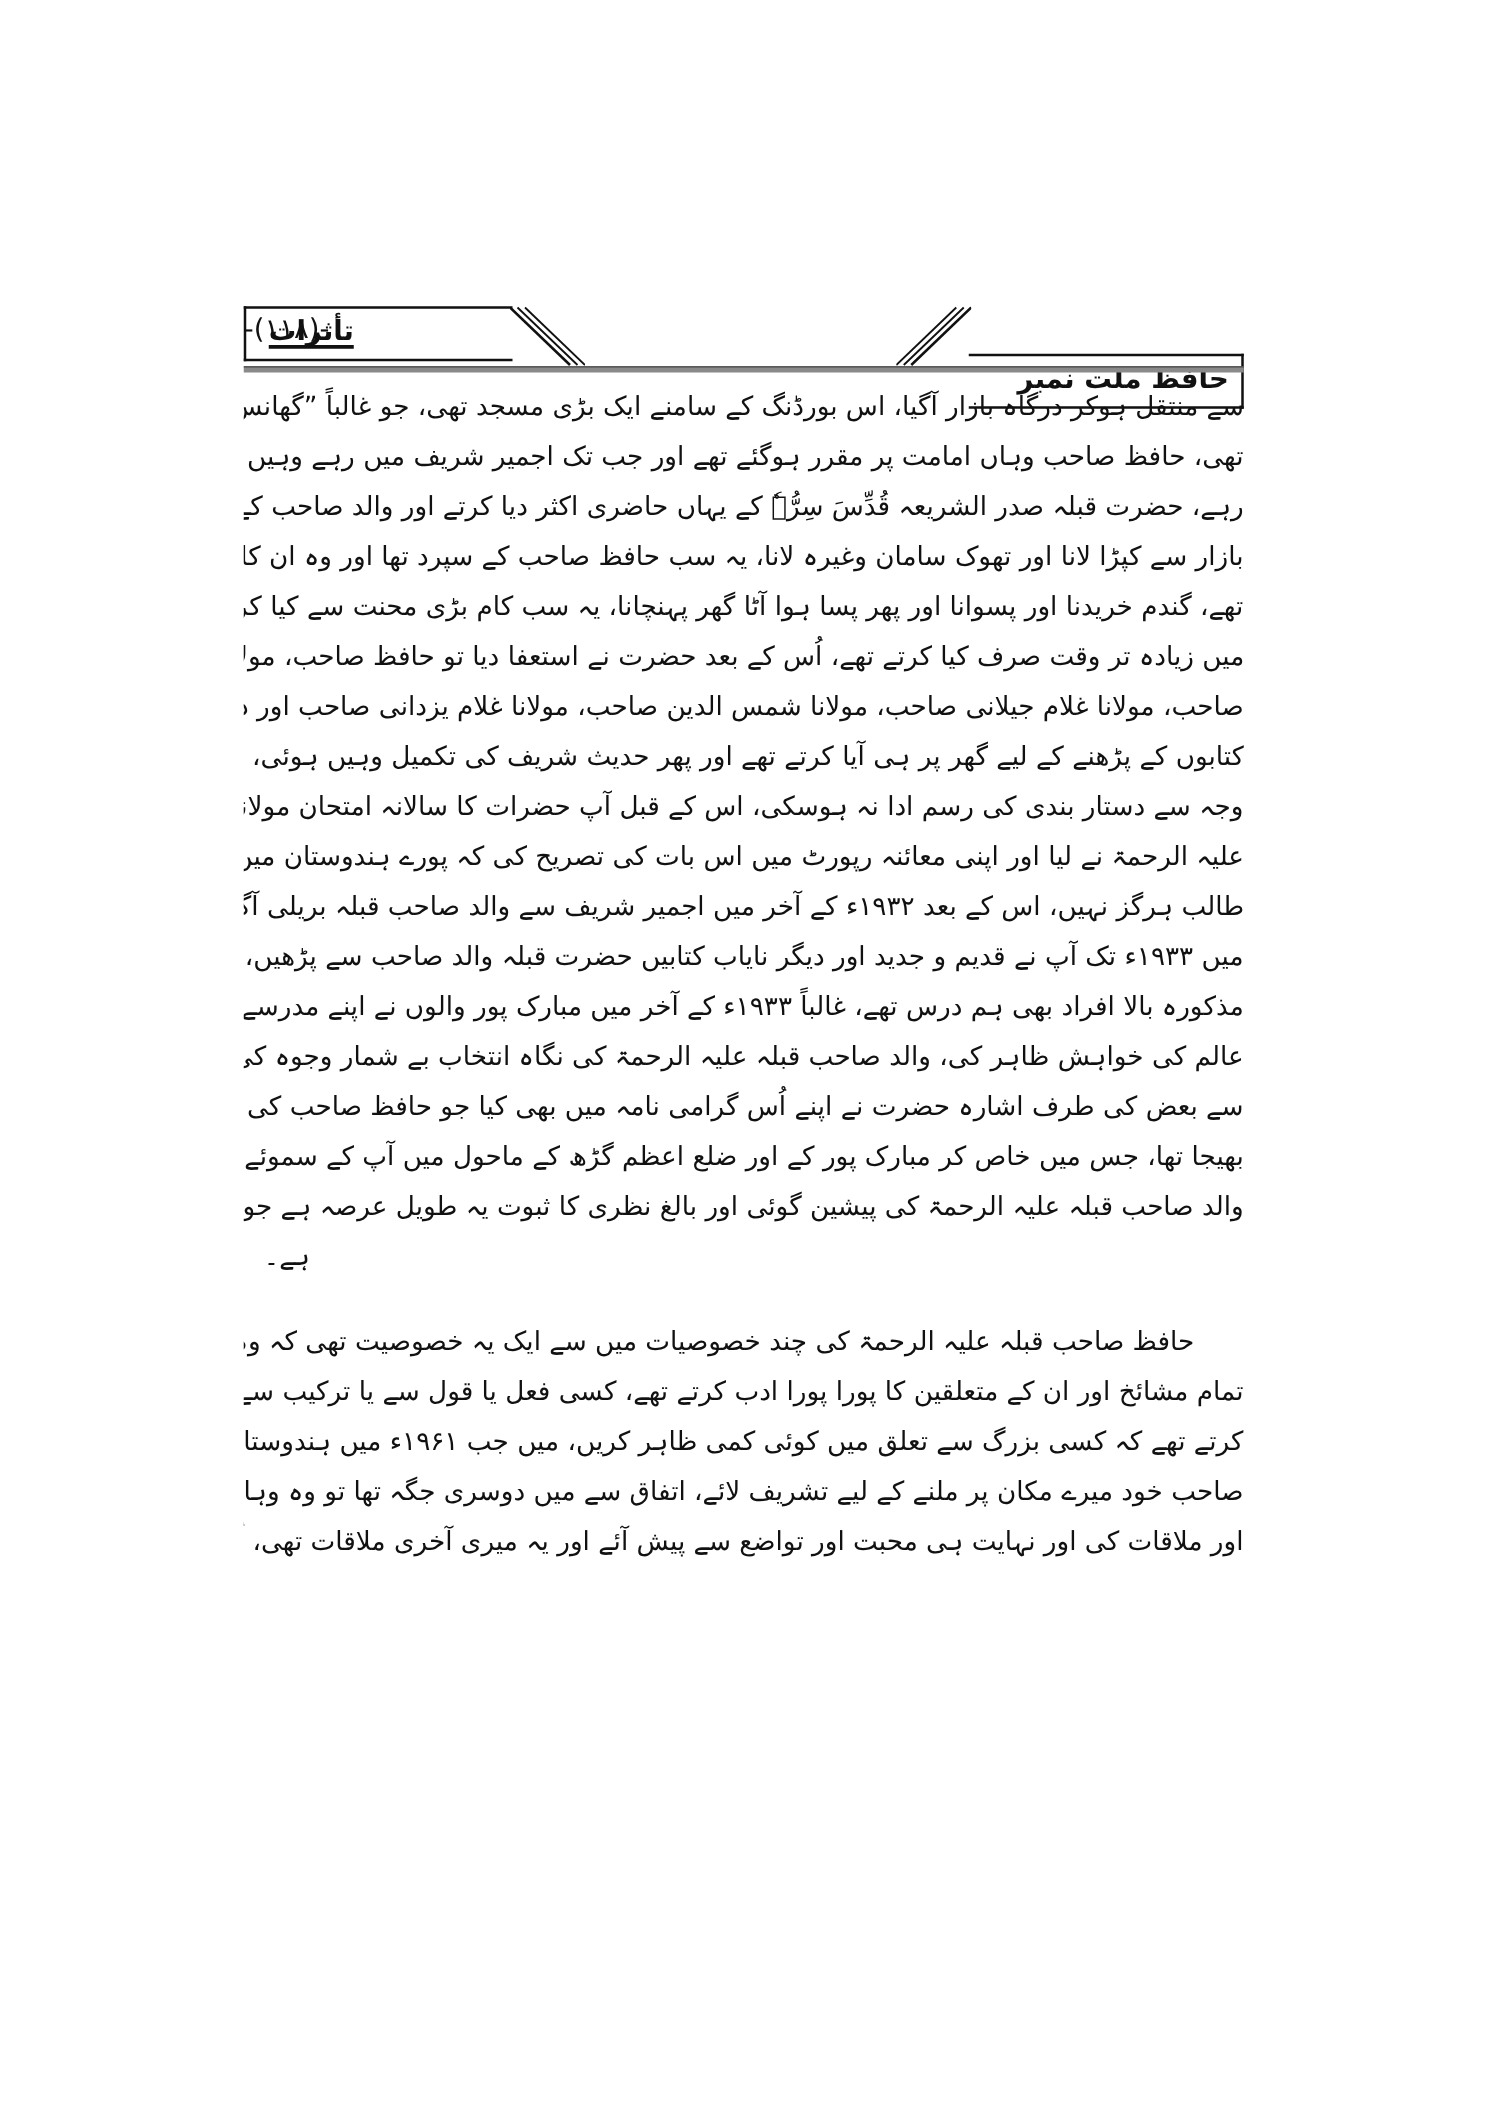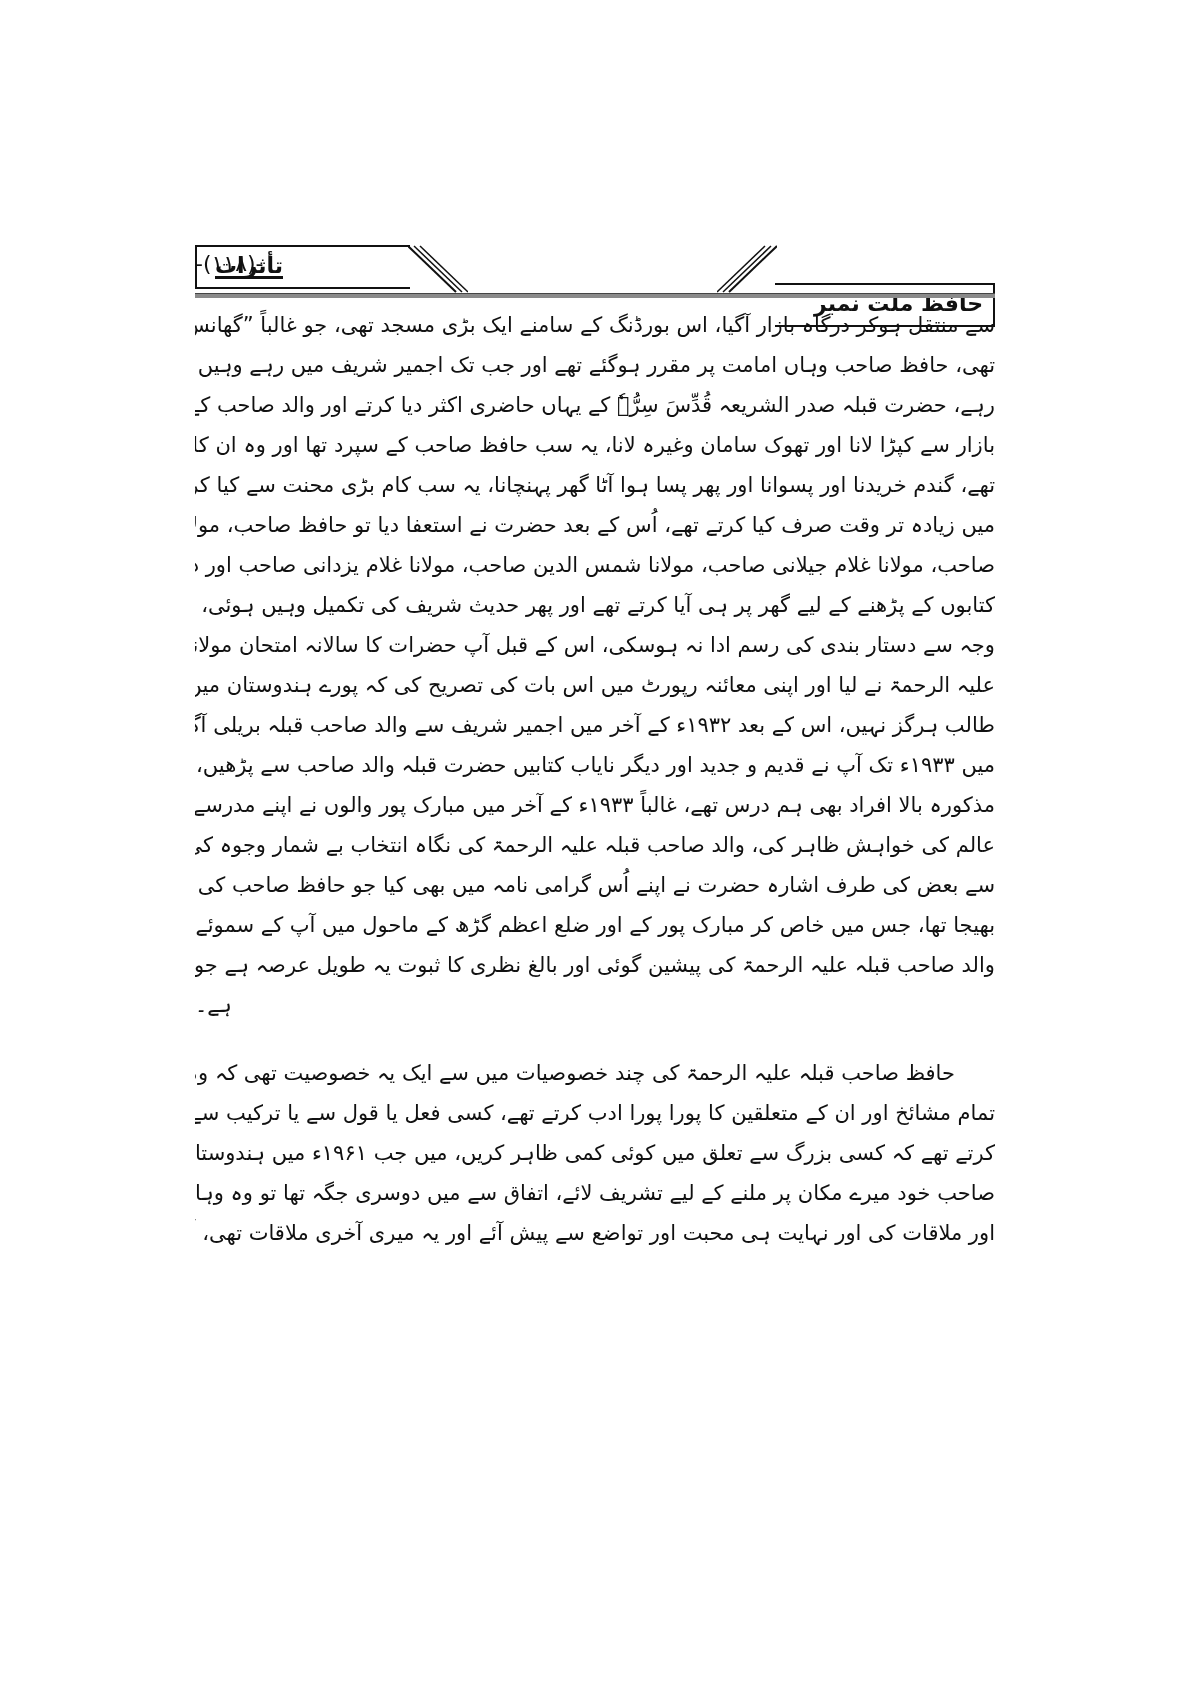--- a/index.html
+++ b/index.html
@@ -65,21 +65,21 @@
     <span class="line">کتابوں کے پڑھنے کے لیے گھر پر ہی آیا کرتے تھے اور پھر حدیث شریف کی تکمیل وہیں ہوئی، لیکن اختلاف کی</span>
     <span class="line">وجہ سے دستار بندی کی رسم ادا نہ ہوسکی، اس کے قبل آپ حضرات کا سالانہ امتحان مولانا فضل حق رام پوری</span>
     <span class="line">علیہ الرحمۃ نے لیا اور اپنی معائنہ رپورٹ میں اس بات کی تصریح کی کہ پورے ہندوستان میں کسی مدرسہ میں ایسے</span>
     <span class="line">طالب ہرگز نہیں، اس کے بعد ۱۹۳۲ء کے آخر میں اجمیر شریف سے والد صاحب قبلہ بریلی آگئے اور بریلی شریف</span>
     <span class="line">میں ۱۹۳۳ء تک آپ نے قدیم و جدید اور دیگر نایاب کتابیں حضرت قبلہ والد صاحب سے پڑھیں، جن میں</span>
     <span class="line">مذکورہ بالا افراد بھی ہم درس تھے، غالباً ۱۹۳۳ء کے آخر میں مبارک پور والوں نے اپنے مدرسے کے لیے ایک</span>
     <span class="line">عالم کی خواہش ظاہر کی، والد صاحب قبلہ علیہ الرحمۃ کی نگاہ انتخاب بے شمار وجوہ کی بنا پر حافظ صاحب پر پڑی جن میں</span>
     <span class="line">سے بعض کی طرف اشارہ حضرت نے اپنے اُس گرامی نامہ میں بھی کیا جو حافظ صاحب کی تقرری کے لیے وہاں</span>
     <span class="line">بھیجا تھا، جس میں خاص کر مبارک پور کے اور ضلع اعظم گڑھ کے ماحول میں آپ کے سموئے جانے کا تذکرہ بھی تھا،</span>
     <span class="line">والد صاحب قبلہ علیہ الرحمۃ کی پیشین گوئی اور بالغ نظری کا ثبوت یہ طویل عرصہ ہے جو ۱۹۳۳ء سے آج تک پر مشتمل</span>
-    <span class="line last" style="text-align:left;text-align-last:left;direction:ltr;">ہے۔</span>
+    <span class="line last" style="text-align:left;text-align-last:left;direction:ltr;margin-left:16px;">ہے۔</span>
   </div>
   <div class="gap"></div>
   <div>
     <span class="line indent">حافظ صاحب قبلہ علیہ الرحمۃ کی چند خصوصیات میں سے ایک یہ خصوصیت تھی کہ وہ اپنے اساتذہ اور اپنے</span>
     <span class="line">تمام مشائخ اور ان کے متعلقین کا پورا پورا ادب کرتے تھے، کسی فعل یا قول سے یا ترکیب سے وہ ایسا ظاہر نہیں</span>
     <span class="line">کرتے تھے کہ کسی بزرگ سے تعلق میں کوئی کمی ظاہر کریں، میں جب ۱۹۶۱ء میں ہندوستان حاضر ہوا تو حافظ</span>
     <span class="line">صاحب خود میرے مکان پر ملنے کے لیے تشریف لائے، اتفاق سے میں دوسری جگہ تھا تو وہ وہاں تشریف لائے</span>
     <span class="line">اور ملاقات کی اور نہایت ہی محبت اور تواضع سے پیش آئے اور یہ میری آخری ملاقات تھی، اُس کے بعد اُن سے</span>
   </div>
 </div>

